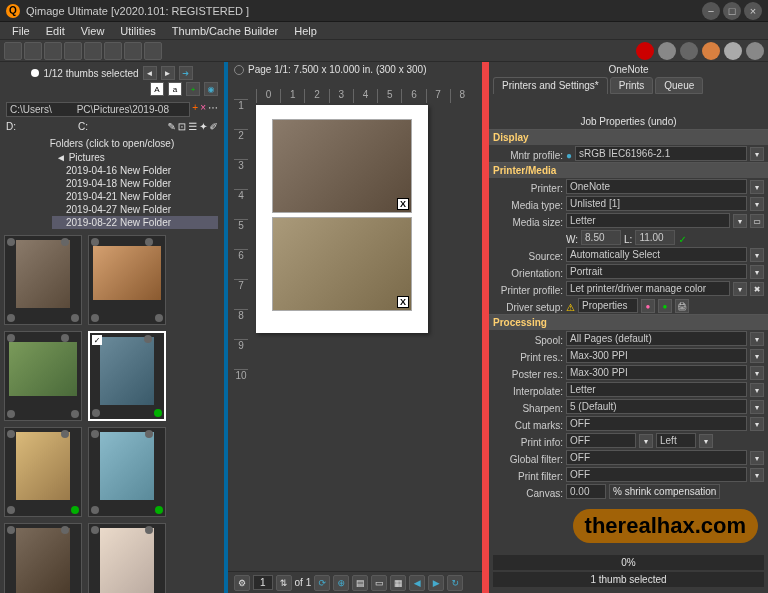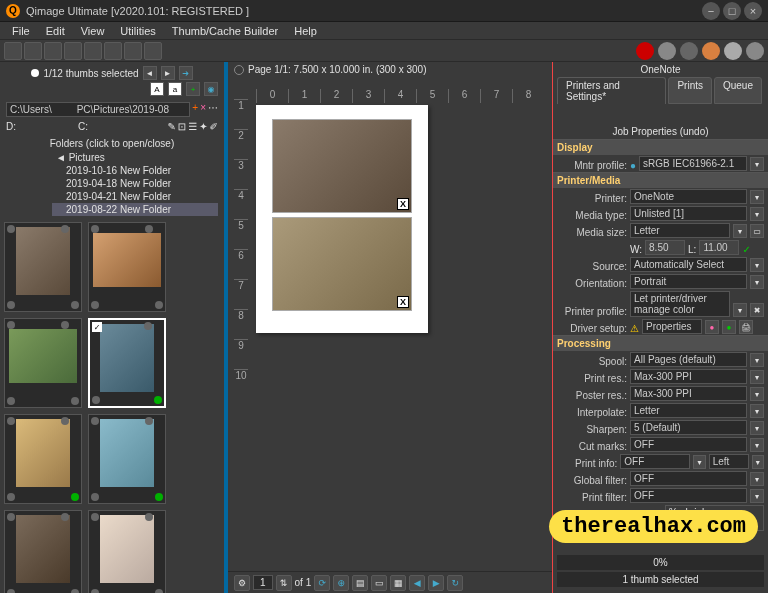--- a/index.html
+++ b/index.html
@@ -53,36 +53,36 @@
 .ruler-h span { flex: 1; text-align: center; border-left: 1px solid #666; }
 .ruler-v { position: absolute; left: 6px; top: 22px; width: 14px; display: flex; flex-direction: column; font-size: 8px; color: #aaa; }
 .ruler-v span { height: 30px; text-align: center; border-top: 1px solid #666; }
 .page { background: #fff; width: 172px; height: 228px; margin-left: 20px; margin-top: 2px; position: relative; box-shadow: 2px 2px 4px rgba(0,0,0,0.4); padding: 10px; }
 .page .pimg { width: 140px; height: 94px; margin: 4px auto; background: linear-gradient(135deg, #8a7a6a, #5a4a3a); position: relative; border: 1px solid #aaa; }
 .page .pimg.p2 { background: linear-gradient(135deg, #aa9a7a, #7a6a4a); }
 .page .pimg .xbtn { position: absolute; bottom: 2px; right: 2px; width: 12px; height: 12px; background: #fff; border: 1px solid #000; font-size: 9px; font-weight: bold; display: flex; align-items: center; justify-content: center; color: #000; }
 .center-bottom { height: 22px; background: #3a3a3a; border-top: 1px solid #2a2a2a; display: flex; align-items: center; padding: 0 6px; gap: 3px; }
 .center-bottom .cbtn { width: 16px; height: 16px; background: #4a4a4a; border: 1px solid #5a5a5a; cursor: pointer; border-radius: 2px; font-size: 9px; display: flex; align-items: center; justify-content: center; }
 .center-bottom .pagenum { background: #2a2a2a; border: 1px solid #555; padding: 1px 6px; }
-.right { width: 216px; background: #3a3a3a; border-left: 1px solid #ef4444; display: flex; flex-direction: column; font-size: 10px; }
+.right { width: 286px; background: #3a3a3a; border-left: 7px solid #ef4444; display: flex; flex-direction: column; font-size: 10px; }
 .right-hdr { text-align: center; padding: 2px; }
 .tabs { display: flex; padding: 0 4px; }
 .tabs .tab { padding: 2px 8px; background: #4a4a4a; border: 1px solid #5a5a5a; cursor: pointer; border-radius: 3px 3px 0 0; margin-right: 2px; }
 .tabs .tab.active { background: #3a3a3a; border-bottom: none; }
 .right-sub { text-align: center; padding: 2px; font-size: 10px; margin-top: 20px; }
 .section { border-top: 1px solid #555; }
 .section .shdr { background: #505050; padding: 2px 4px; color: #ffd070; font-weight: bold; }
 .section .srow { display: flex; align-items: flex-end; padding: 1px 4px; gap: 3px; }
 .section .srow .lbl { width: 70px; text-align: right; color: #ccc; }
 .section .srow .val { flex: 1; background: #2a2a2a; border: 1px solid #555; padding: 1px 3px; color: #ccc; }
 .section .srow .icbtn { width: 14px; height: 14px; background: #4a4a4a; border: 1px solid #5a5a5a; cursor: pointer; font-size: 8px; display: flex; align-items: center; justify-content: center; }
 .section .srow input { background: #2a2a2a; border: 1px solid #555; color: #ccc; padding: 1px 3px; width: 40px; font-size: 10px; }
 .right-bottom { margin-top: auto; padding: 4px; }
 .right-bottom .status { background: #2a2a2a; text-align: center; padding: 2px; margin: 2px 0; }
-.watermark { position: absolute; bottom: 50px; right: 10px; font-family: Liberation Mono, monospace; font-size: 22px; font-weight: bold; color: #000; background: #fde047; padding: 4px 12px; border-radius: 17px; }
+.watermark { position: absolute; bottom: 50px; right: 10px; font-family: Liberation Sans, sans-serif; font-size: 22px; font-weight: bold; color: #000; background: #a16207; padding: 4px 12px; border-radius: 17px; }
 </style>
 </head>
 <body>
 
 <div class="titlebar">
   <div class="logo">Q</div>
   <div class="title">Qimage Ultimate [v2020.101: REGISTERED ]</div>
   <div class="winbtn">−</div>
   <div class="winbtn">□</div>
   <div class="winbtn">×</div>
@@ -145,23 +145,24 @@
       <span class="smbtn">✎</span>
       <span class="smbtn">⊡</span>
       <span class="smbtn">☰</span>
       <span class="smbtn">✦</span>
       <span class="smbtn">✐</span>
     </div>
     <div class="folders">
       <div class="hdr">Folders (click to open/close)</div>
       <div class="tree">
         <div class="node">◄ <span>Pictures</span></div>
-        <div class="node" style="padding-left:14px">2019-10-16 New Folder</div>
+        <div class="node" style="padding-left:14px">2019-04-16 New Folder</div>
         <div class="node" style="padding-left:14px">2019-04-18 New Folder</div>
         <div class="node" style="padding-left:14px">2019-04-21 New Folder</div>
+        <div class="node" style="padding-left:14px">2019-04-27 New Folder</div>
         <div class="node sel" style="padding-left:14px">2019-08-22 New Folder</div>
       </div>
     </div>
     <div class="thumbs">
       <div class="thumb">
           <div class="img"></div>
           <div class="dot tl"></div>
           <div class="dot tr"></div>
           <div class="dot bl"></div>
           <div class="dot br" style="background:#666"></div>

